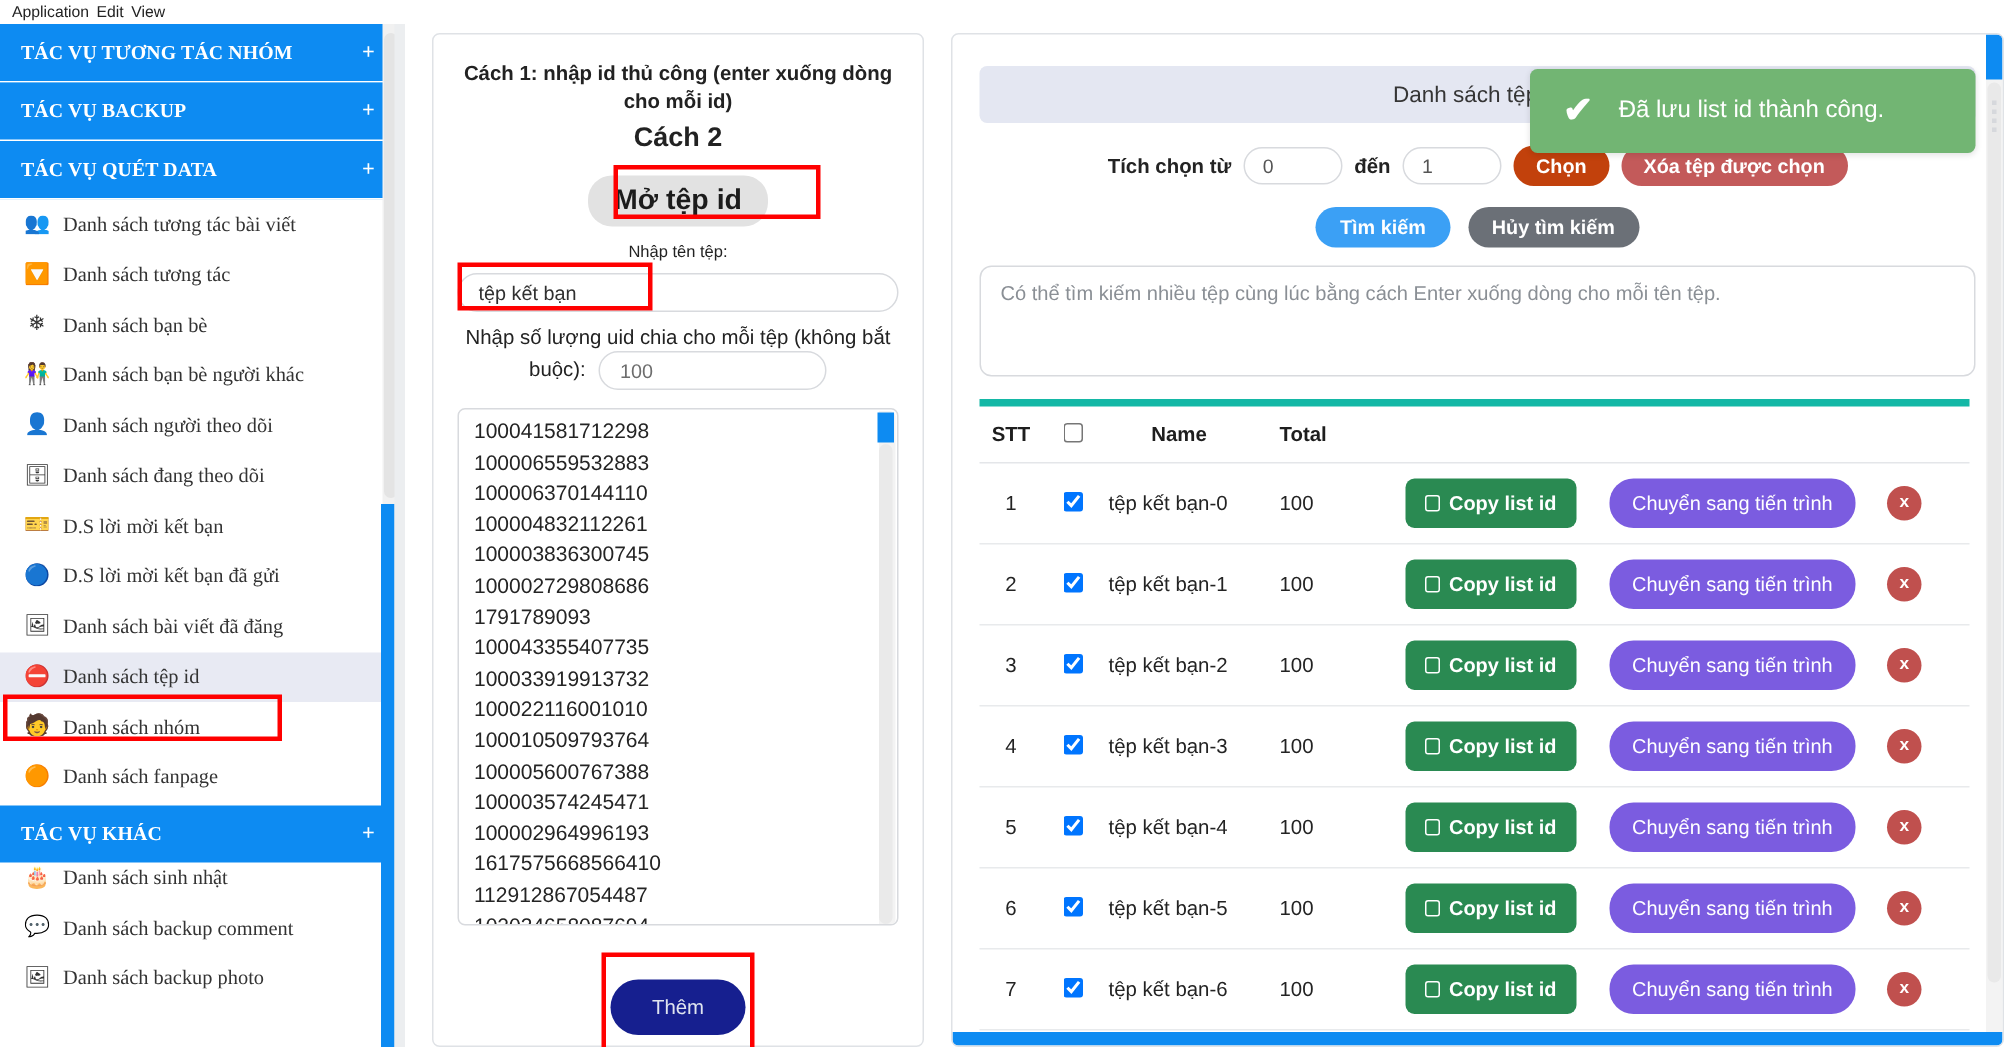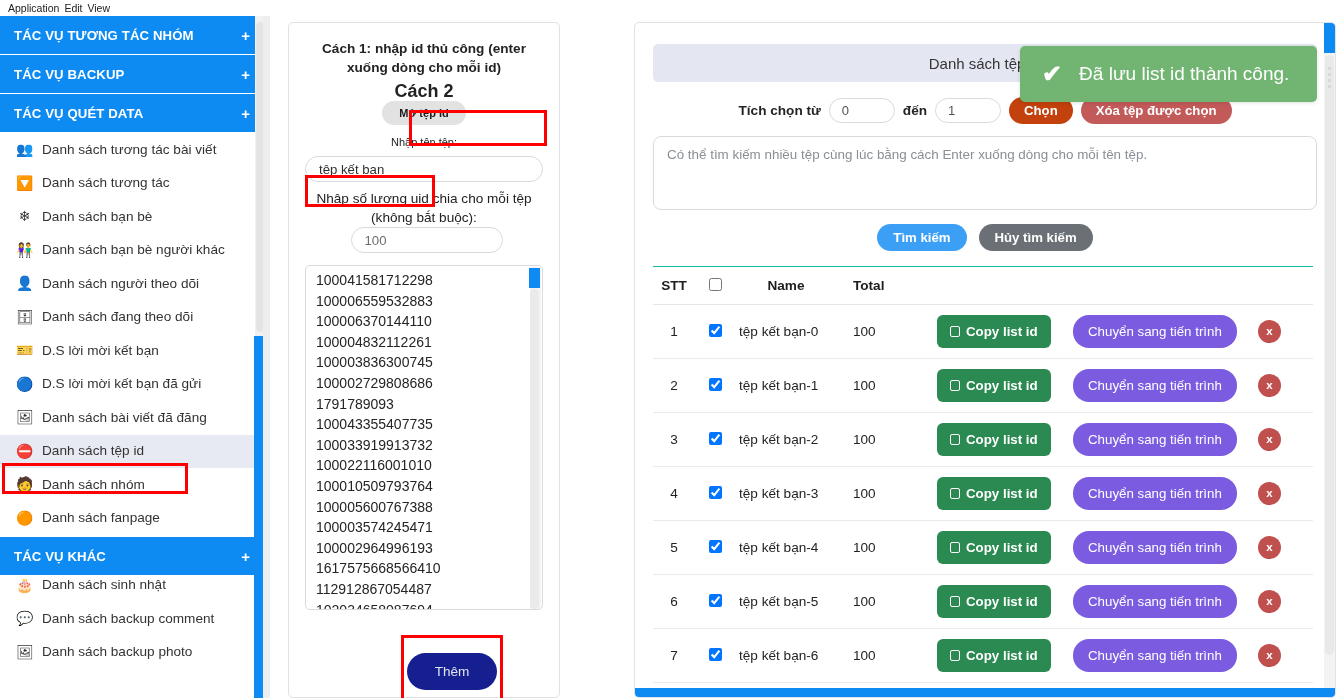--- a/index.html
+++ b/index.html
@@ -41,20 +41,21 @@
     height: 682px;
     background: #ffffff;
     position: relative;
     overflow: hidden;
     flex: none;
   }
   #sidebar-inner {
     width: 262px;
     height: 560px;
     position: relative;
+    font-family: Liberation Serif, serif;
   }
   .sec-head {
     height: 39px;
     background: #0d8bf2;
     color: #ffffff;
     font-weight: bold;
     font-size: 13.2px;
     display: flex;
     align-items: center;
     padding: 0 12px 0 14px;
@@ -126,21 +127,21 @@
   }
 
   
   #middle-wrap {
     width: 354px;
     flex: none;
     padding: 6px 8px 0 18px;
     background: #ffffff;
   }
   #middle {
-    width: 272px;
+    width: 328px;
     height: 676px;
     border: 1px solid #dfe2e6;
     border-radius: 5px;
     background: #ffffff;
     padding: 12px 16px 0 16px;
     position: relative;
   }
   .m-title {
     font-size: 13.6px;
     font-weight: bold;
@@ -152,27 +153,27 @@
   .m-sub {
     font-size: 18px;
     font-weight: bold;
     color: #222;
     text-align: center;
     margin-top: 6px;
     line-height: 16px;
   }
   .btn-open {
     display: block;
-    margin: 2px auto 0 auto;
+    margin: 18px auto 0 auto;
     background: #e2e2e2;
     color: #1c1c1c;
     border: none;
     border-radius: 16px;
     padding: 6px 17px;
-    font-size: 11px;
+    font-size: 19px;
     font-weight: bold;
     font-family: inherit;
     cursor: pointer;
   }
   .m-lbl {
     font-size: 11px;
     color: #222;
     text-align: center;
     margin-top: 8px;
     line-height: 19px;
@@ -349,21 +350,21 @@
     display: flex;
     justify-content: center;
     gap: 12px;
     margin-top: 14px;
   }
   .pill.lt-blue { background: #3ba0f5; font-weight: bold; padding: 6px 16px; border-radius: 16px; }
   .pill.gray { background: #6b7077; font-weight: bold; padding: 6px 16px; border-radius: 16px; }
 
   #r-table {
     margin: 15px 22px 0 18px;
-    border-top: 1px solid #14b8a6;
+    border-top: 5px solid #14b8a6;
   }
   .thead {
     display: flex;
     align-items: center;
     height: 38px;
     font-size: 13.6px;
     font-weight: bold;
     color: #1e1e1e;
     border-bottom: 1px solid #e4e6e9;
   }
@@ -471,21 +472,21 @@
     gap: 17px;
     z-index: 20;
     box-shadow: 0 1px 4px rgba(0,0,0,.12);
   }
   #toast .chk {
     color: #ffffff;
     font-size: 24px;
     line-height: 1;
     font-weight: bold;
   }
-  #toast .msg { color: #ffffff; font-size: 19px; }
+  #toast .msg { color: #ffffff; font-size: 16px; }
 </style>
 </head>
 <body>
 
 <div id="menubar">
   <span class="mi">Application</span>
   <span class="mi">Edit</span>
   <span class="mi">View</span>
 </div>
 
@@ -644,27 +645,27 @@
 
       <div id="r-select-row">
         <span>Tích chọn từ</span>
         <input class="num" value="0" style="">
         <span>đến</span>
         <input class="num" value="1" style="">
         <button class="pill dark-blue">Chọn</button>
         <button class="pill red">Xóa tệp được chọn</button>
       </div>
 
-      <div id="r-textarea">
-        <span>Có thể tìm kiếm nhiều tệp cùng lúc bằng cách Enter xuống dòng cho mỗi tên tệp.</span>
-      </div>
-
       <div id="r-search-btns">
         <button class="pill lt-blue">Tìm kiếm</button>
         <button class="pill gray">Hủy tìm kiếm</button>
+      </div>
+
+      <div id="r-textarea">
+        <span>Có thể tìm kiếm nhiều tệp cùng lúc bằng cách Enter xuống dòng cho mỗi tên tệp.</span>
       </div>
 
       <div id="r-table">
         <div class="thead">
           <div class="c-stt">STT</div>
           <div class="c-chk">
             <input type="checkbox" style="">
           </div>
           <div class="c-name">Name</div>
           <div class="c-total">Total</div>

